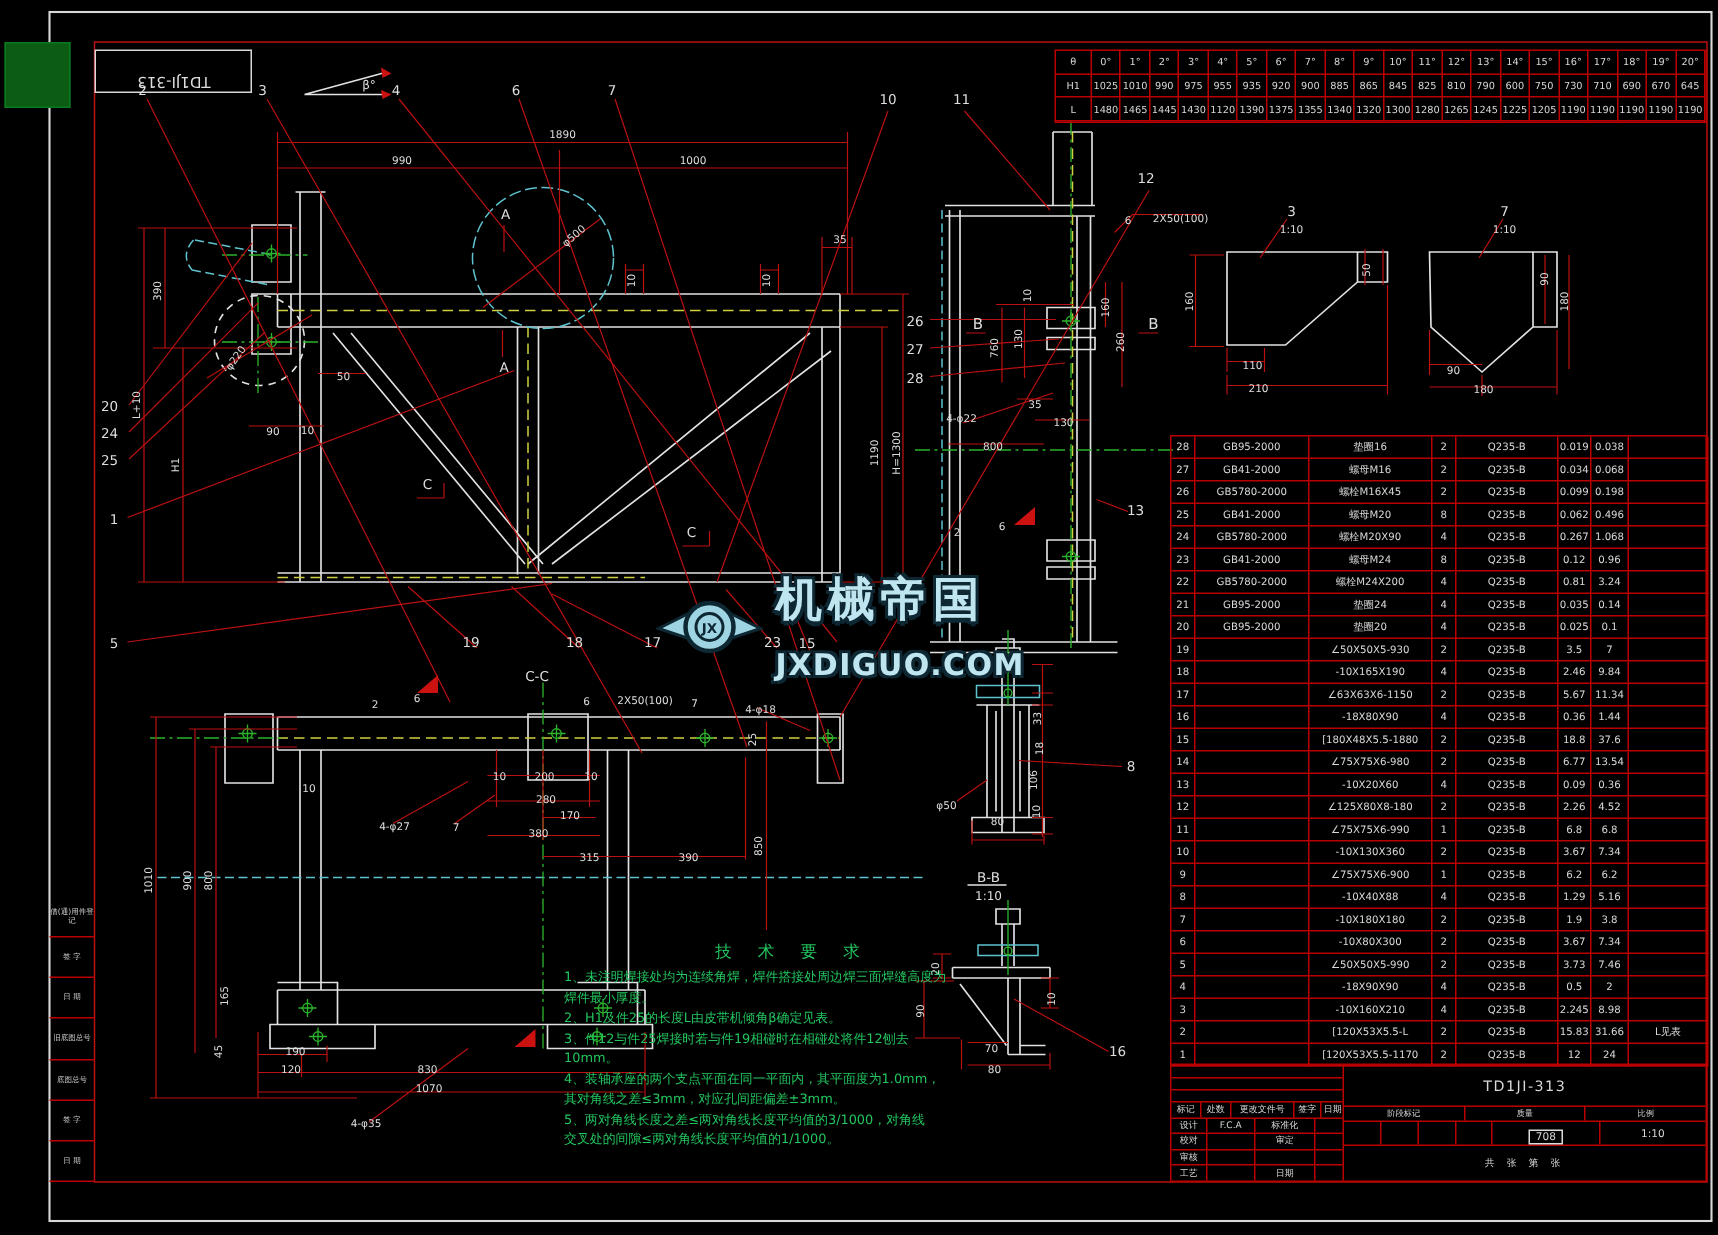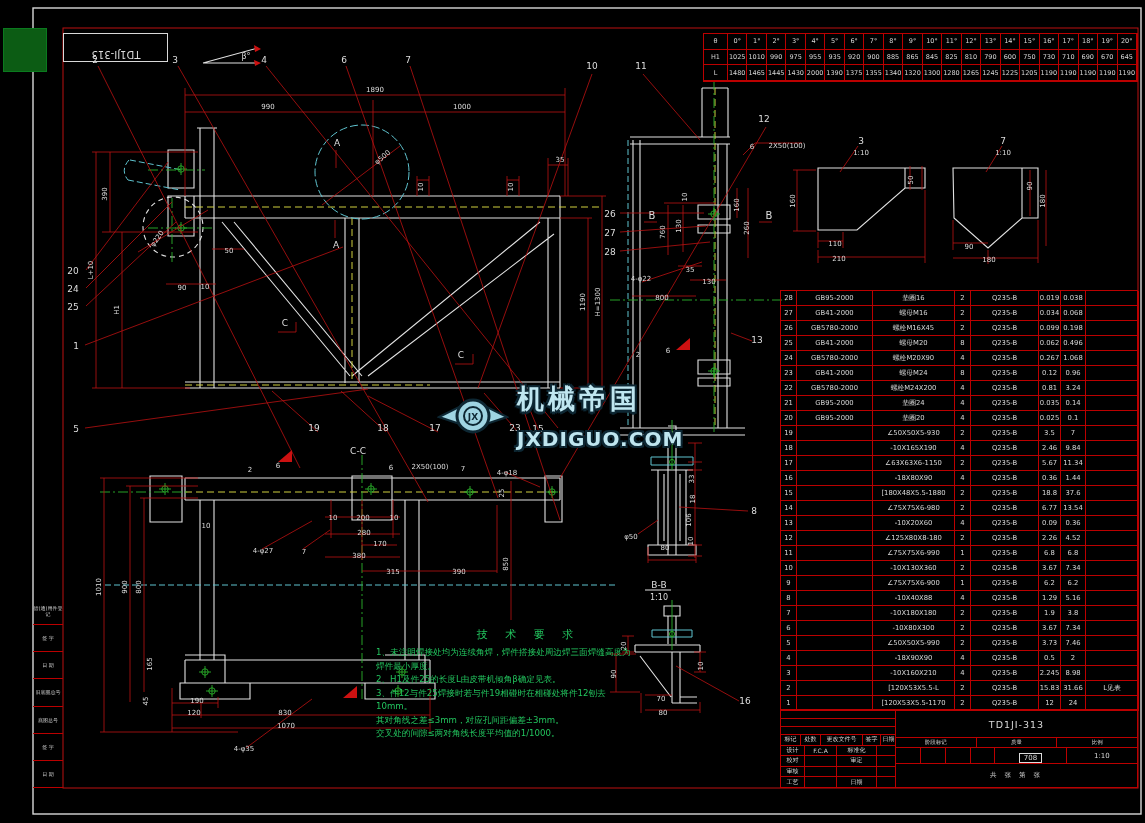--- a/index.html
+++ b/index.html
@@ -55,21 +55,21 @@
   .strip .sc{flex:1;border-bottom:1px solid #b00;color:#cfcfcf;font-size:5px;display:flex;align-items:center;
              justify-content:center;text-align:center;overflow:hidden;line-height:6px;}
   
   .tech{position:absolute;left:376px;top:627px;width:305px;color:#22c55e;}
   .tech-title{text-align:center;font-size:11px;letter-spacing:7px;margin-bottom:4px;}
   .tech-line{font-size:8.6px;line-height:13.5px;white-space:nowrap;}
   
   .wm{position:absolute;left:437px;top:385px;display:flex;align-items:center;gap:8px;}
   .wm-logo{width:72px;height:52px;}
   .wm-txt{display:flex;flex-direction:column;line-height:1;}
-  .wm-cn{font-size:27px;font-weight:bold;color:#bfe6f0;letter-spacing:4px;
+  .wm-cn{font-size:31px;font-weight:bold;color:#bfe6f0;letter-spacing:4px;
          text-shadow:2px 2px 0 #0d2733,-2px 2px 0 #0d2733,2px -2px 0 #0d2733,-2px -2px 0 #0d2733,0 3px 0 #0d2733;}
   .wm-en{font-size:20px;font-weight:bold;color:#bfe6f0;letter-spacing:1px;margin-top:17px;
          text-shadow:2px 2px 0 #0d2733,-2px 2px 0 #0d2733,2px -2px 0 #0d2733,-2px -2px 0 #0d2733;}
 </style>
 </head>
 <body>
 
 <div class="screen">
 
   <svg class="lines" width="1145" height="823" viewBox="0 0 1145 823">
@@ -358,21 +358,21 @@
       <div class="atc">730</div>
       <div class="atc">710</div>
       <div class="atc">690</div>
       <div class="atc">670</div>
       <div class="atc">645</div>
       <div class="atc">L</div>
       <div class="atc">1480</div>
       <div class="atc">1465</div>
       <div class="atc">1445</div>
       <div class="atc">1430</div>
-      <div class="atc">2000</div>
+      <div class="atc">1120</div>
       <div class="atc">1390</div>
       <div class="atc">1375</div>
       <div class="atc">1355</div>
       <div class="atc">1340</div>
       <div class="atc">1320</div>
       <div class="atc">1300</div>
       <div class="atc">1280</div>
       <div class="atc">1265</div>
       <div class="atc">1245</div>
       <div class="atc">1225</div>
@@ -682,21 +682,23 @@
     </div>
 
   <div class="tech">
     <div class="tech-title">技 术 要 求</div>
     <div id="tech-lines">
         <div class="tech-line">1、未注明焊接处均为连续角焊，焊件搭接处周边焊三面焊缝高度为</div>
         <div class="tech-line">焊件最小厚度。</div>
         <div class="tech-line">2、H1及件25的长度L由皮带机倾角β确定见表。</div>
         <div class="tech-line">3、件12与件25焊接时若与件19相碰时在相碰处将件12刨去</div>
         <div class="tech-line">10mm。</div>
+        <div class="tech-line">4、装轴承座的两个支点平面在同一平面内，其平面度为1.0mm，</div>
         <div class="tech-line">其对角线之差≤3mm，对应孔间距偏差±3mm。</div>
+        <div class="tech-line">5、两对角线长度之差≤两对角线长度平均值的3/1000，对角线</div>
         <div class="tech-line">交叉处的间隙≤两对角线长度平均值的1/1000。</div>
       </div>
   </div>
 
   <div class="wm">
     <svg class="wm-logo" viewBox="0 0 72 52">
       <polygon points="2,26 26,14 26,34" fill="#9fd4e2" stroke="#0d2733" stroke-width="2"></polygon>
       <polygon points="70,26 46,14 46,34" fill="#9fd4e2" stroke="#0d2733" stroke-width="2"></polygon>
       <circle cx="36" cy="25" r="16" fill="#9fd4e2" stroke="#0d2733" stroke-width="3"></circle>
       <circle cx="36" cy="25" r="9" fill="none" stroke="#0d2733" stroke-width="2"></circle>

